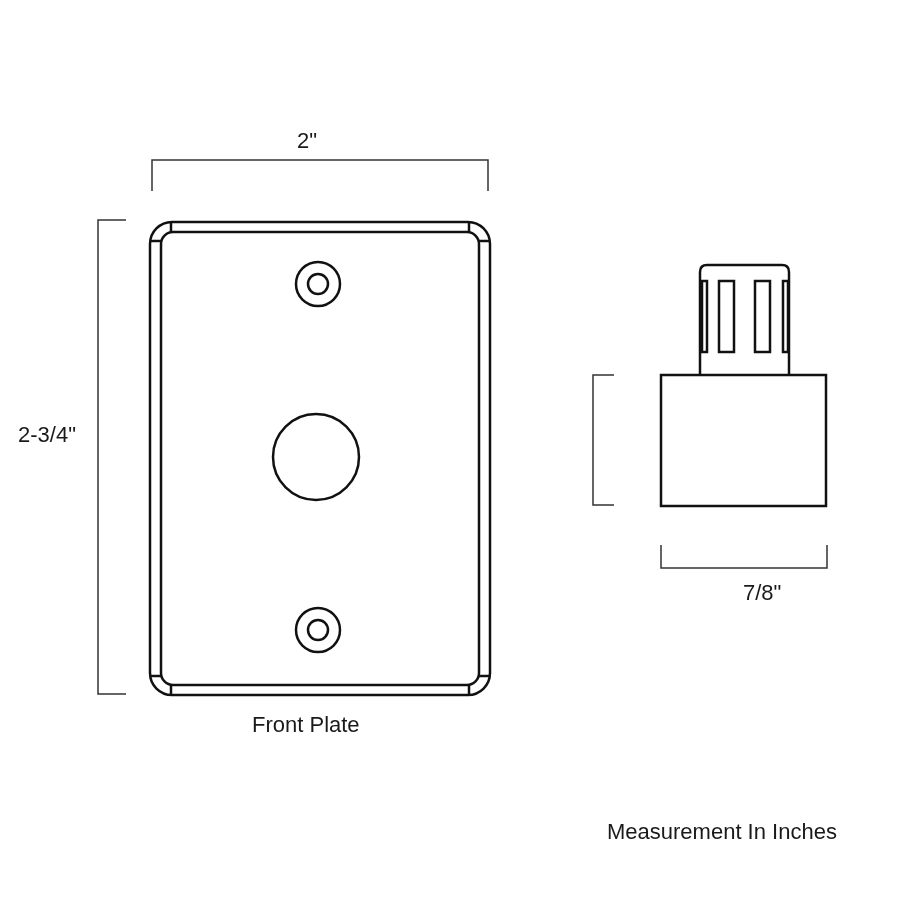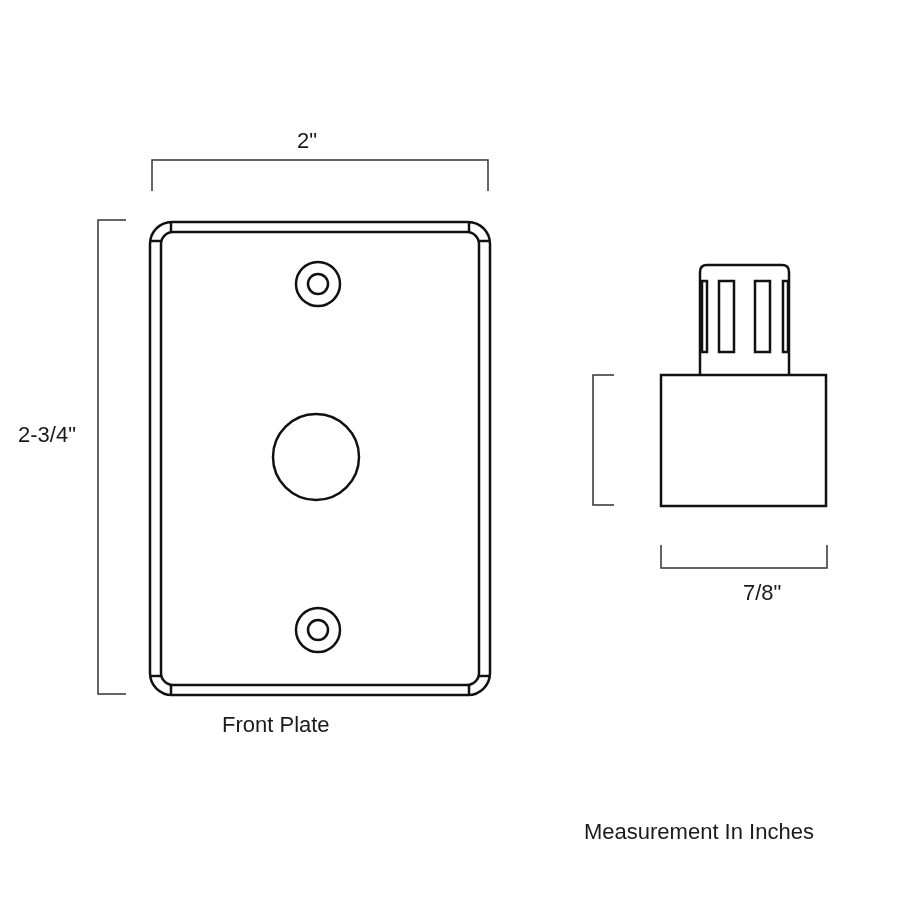--- a/index.html
+++ b/index.html
@@ -4,22 +4,22 @@
   <style>
     html, body { margin: 0; padding: 0; background: #ffffff; }
     body { width: 900px; height: 900px; position: relative; overflow: hidden;
            font-family: "Liberation Sans", sans-serif; color: #1a1a1a; }
     svg.drawing { position: absolute; left: 0; top: 0; }
     .label { position: absolute; font-family: "Liberation Sans", sans-serif;
              font-size: 22px; color: #1a1a1a; white-space: nowrap; line-height: 1; }
     #lbl-width { left: 297px; top: 130px; }
     #lbl-height { left: 18px; top: 424px; }
     #lbl-knob-width { left: 743px; top: 582px; }
-    #lbl-front-plate { left: 222px; top: 714px; }
-    #lbl-units { left: 584px; top: 821px; }
+    #lbl-front-plate { left: 252px; top: 714px; }
+    #lbl-units { left: 607px; top: 821px; }
   </style>
 </head>
 <body>
 
 <svg class="drawing" width="900" height="900" viewBox="0 0 900 900">
 
   <g fill="none" stroke="#333" stroke-width="1.5">
     <polyline points="152,191 152,160 488,160 488,191"></polyline>
   </g>
 

